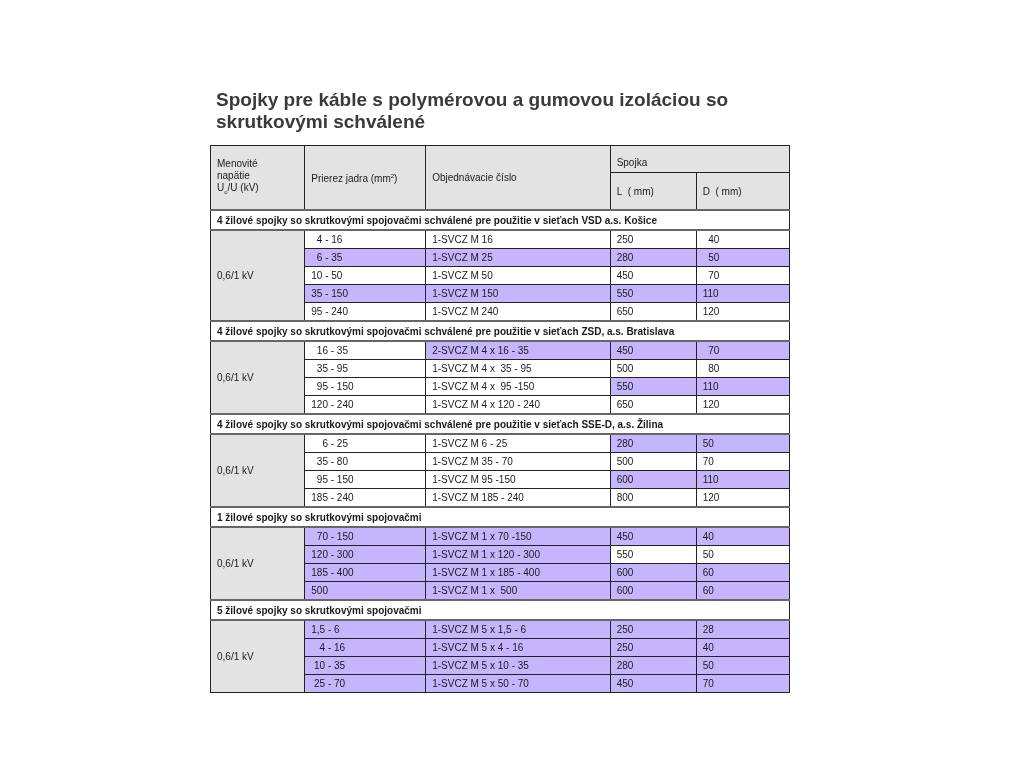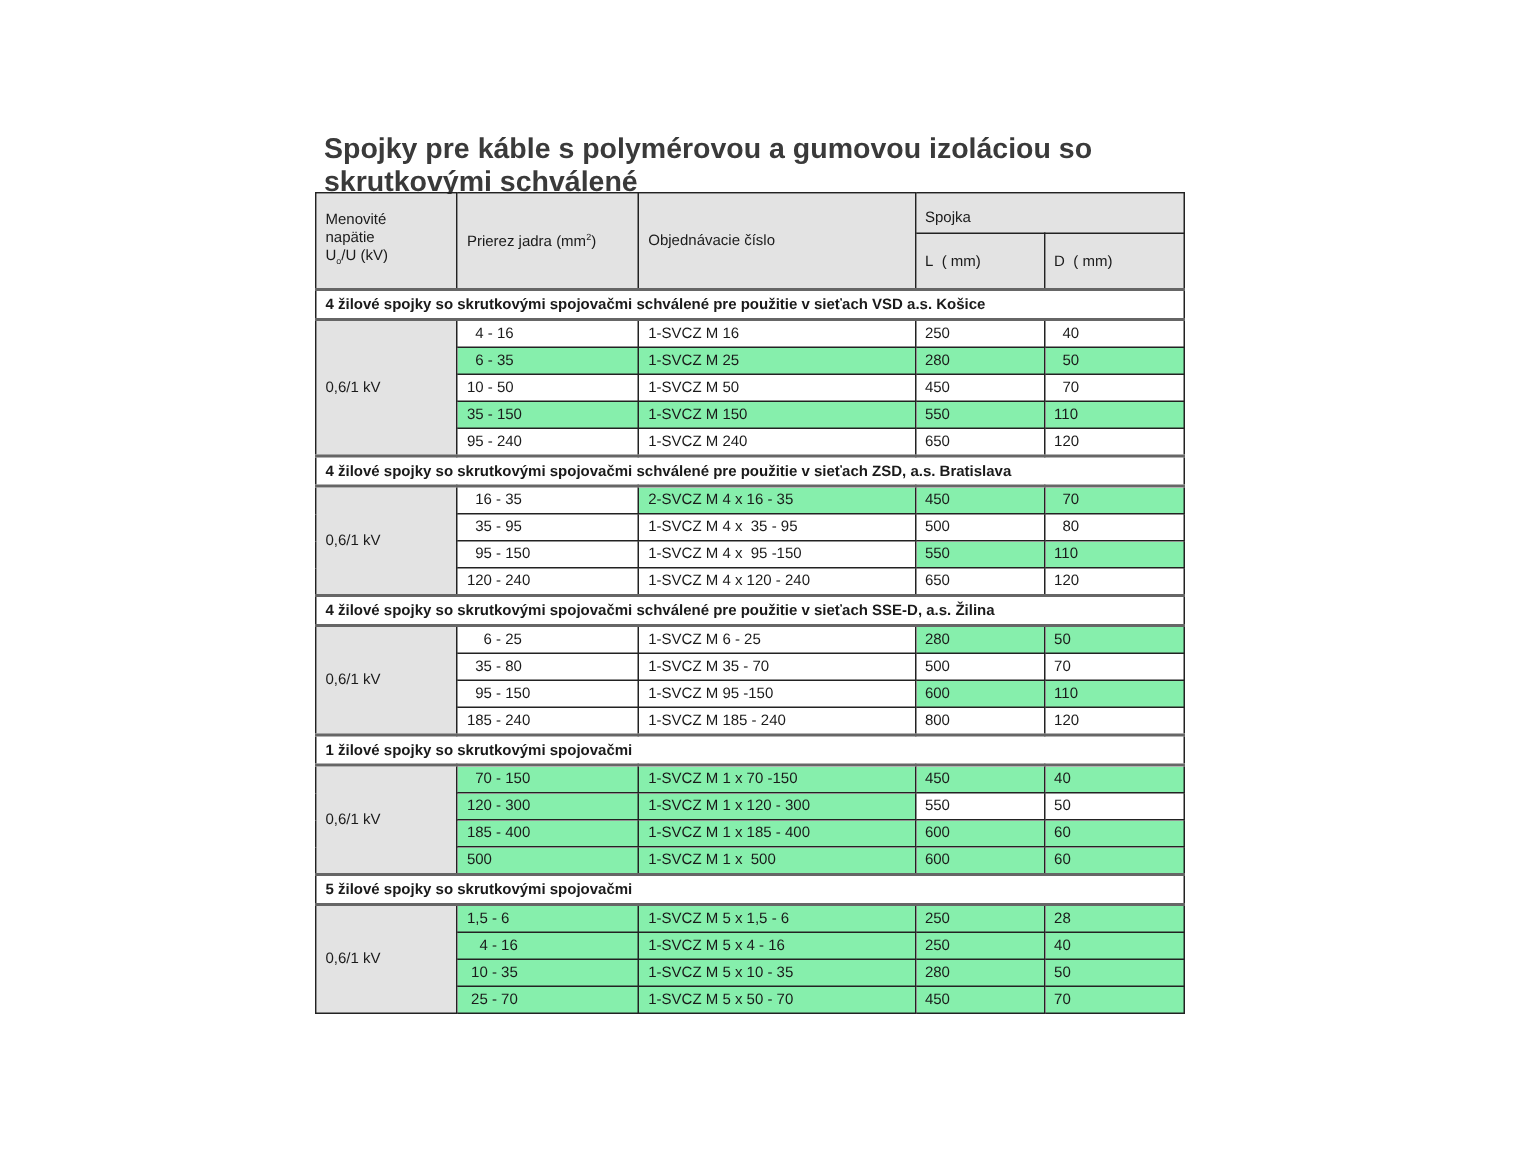--- a/index.html
+++ b/index.html
@@ -6,21 +6,21 @@
     body {
       width: 1024px; height: 768px; position: relative; overflow: hidden;
       font-family: "Liberation Sans", sans-serif; color: #1a1a1a;
     }
     .title {
       position: absolute; left: 216px; top: 89px; width: 620px;
       font-size: 19px; line-height: 22px; color: #3a3a3a; font-weight: bold;
       letter-spacing: 0px;
     }
     table.spec {
-      position: absolute; left: 210px; top: 128px; width: 580px;
+      position: absolute; left: 210px; top: 145px; width: 580px;
       border-collapse: collapse; table-layout: fixed;
       font-size: 10px; border: 1.5px solid #555;
     }
     table.spec td, table.spec th {
       border: 1px solid #222; padding: 0 6px; height: 17px; line-height: 17px;
       text-align: left; vertical-align: middle; font-weight: normal;
       white-space: nowrap; overflow: hidden;
     }
     col.c1 { width: 92px; } col.c2 { width: 118px; } col.c3 { width: 180px; }
     col.c4 { width: 84px; } col.c5 { width: 91px; }
@@ -28,21 +28,21 @@
     thead th.tall { height: 60px; line-height: 12px; }
     thead th .unit { font-weight: normal; }
     thead th.sub { height: 36px; }
     thead th.top { height: 24px; line-height: 14px; vertical-align: bottom; padding-bottom: 2px; }
     tr.section td {
       font-weight: bold; font-size: 10px; background: #ffffff;
       border-top: 2px solid #666; border-bottom: 2px solid #666;
       height: 18px;
     }
     td.volt { background: #e3e3e3; border-color: #777; }
-    td.g { background: #86efac; }
+    td.g { background: #c4b5fd; }
     td.w { background: #ffffff; }
     sup { font-size: 6px; }
     sub { font-size: 6px; }
   </style>
 </head>
 <body>
 
 <div class="title">Spojky pre káble s polymérovou a gumovou izoláciou so skrutkovými schválené</div>
 
 <table class="spec">

